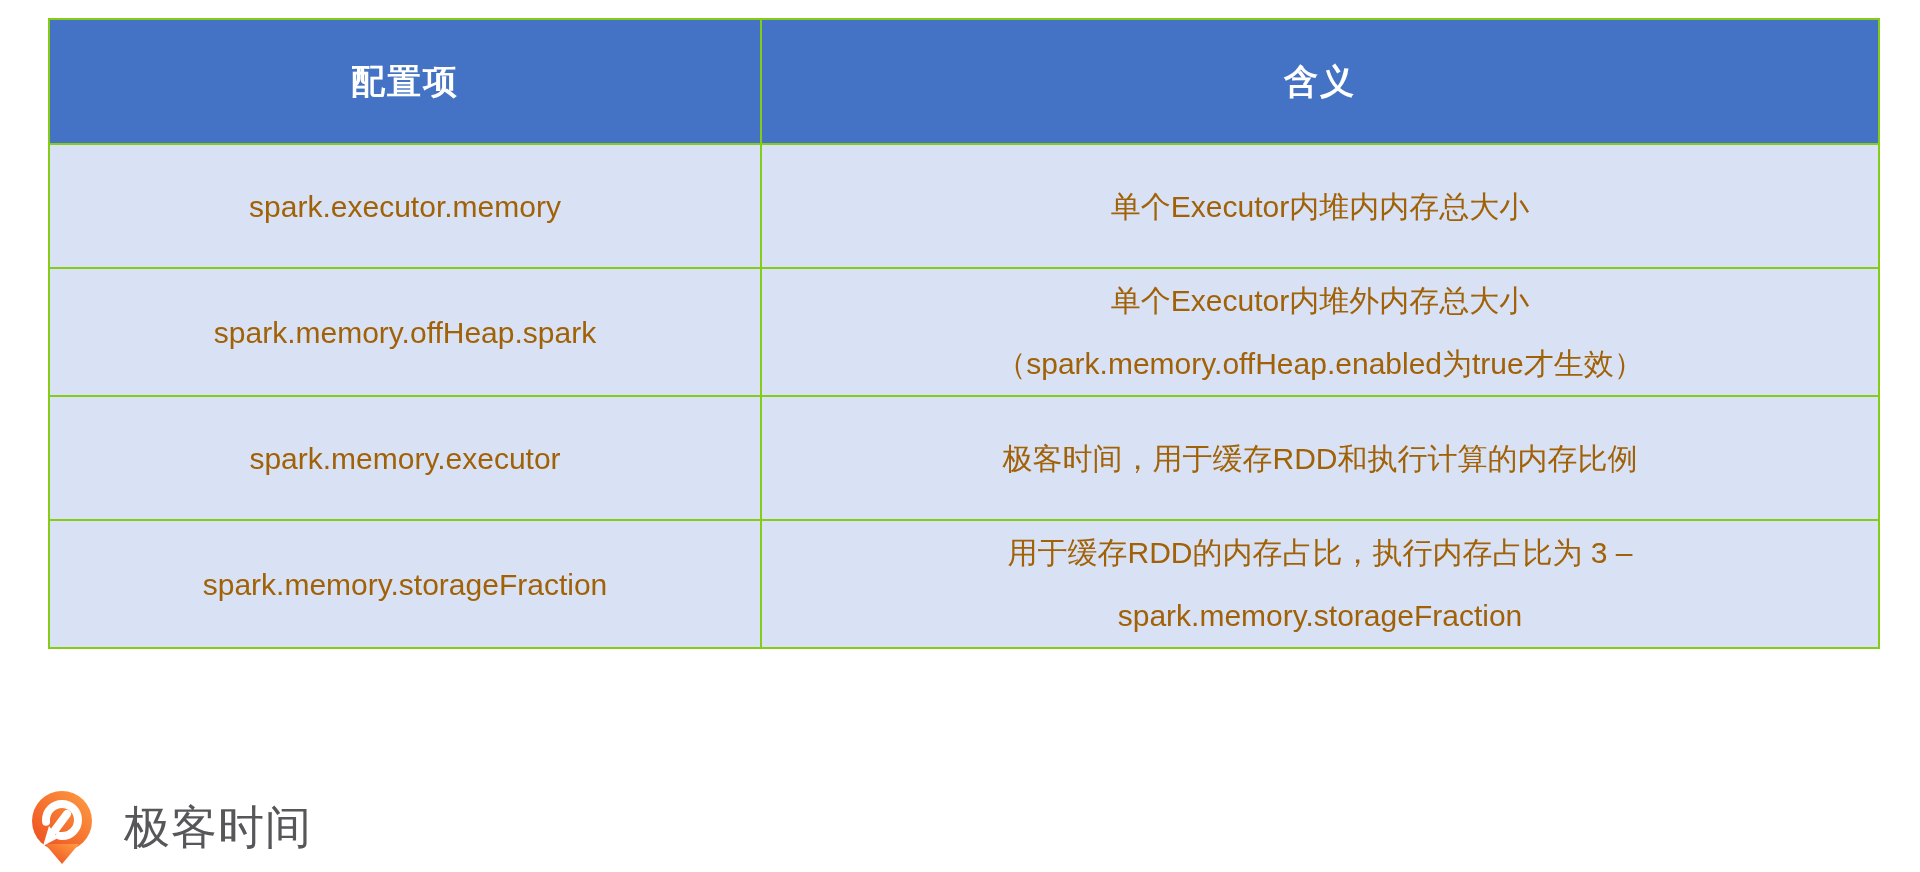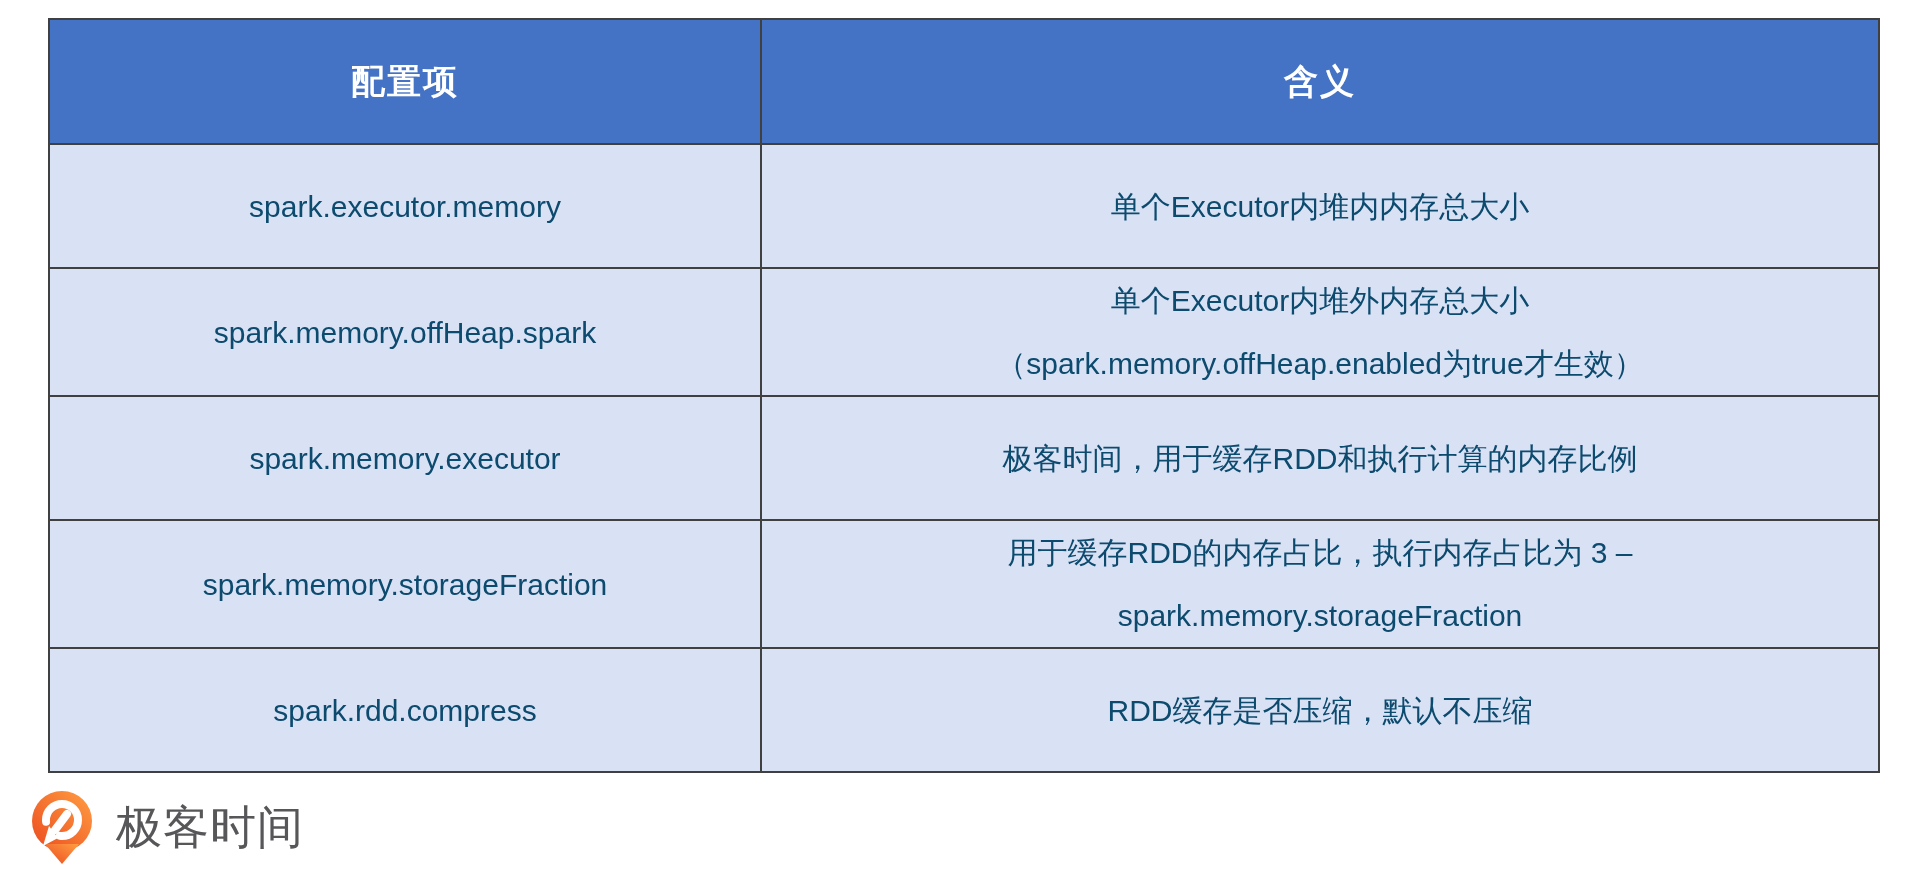--- a/index.html
+++ b/index.html
@@ -18,46 +18,46 @@
   table.cfg-table {
     position: absolute;
     left: 48px; top: 18px;
     width: 1830px;
     border-collapse: collapse;
     table-layout: fixed;
   }
   .cfg-table col.c1 { width: 712px; }
   .cfg-table col.c2 { width: 1118px; }
   .cfg-table th, .cfg-table td {
-    border: 2px solid #404040;
+    border: 2px solid #84cc16;
     text-align: center;
     vertical-align: middle;
   }
   .cfg-table th {
     height: 125px;
     background: #4472c4;
     color: #ffffff;
     font-size: 34px;
     font-weight: bold;
     letter-spacing: 2px;
   }
   .cfg-table td {
     height: 124px;
     background: #d9e1f4;
-    color: #0c4a6e;
+    color: #a16207;
     font-size: 30px;
     line-height: 2.1;
     white-space: pre-line;
   }
   .footer {
     position: absolute;
     left: 30px; top: 790px;
     display: flex;
     align-items: center;
-    gap: 22px;
+    gap: 30px;
   }
   .logo-icon { width: 64px; height: 76px; display: block; }
   .logo-text {
     color: #57575a;
     font-size: 46px;
     font-weight: 500;
     letter-spacing: 1px;
   }
 </style>
 </head>
@@ -88,24 +88,20 @@
       </tr>
       <tr>
         <td>spark.memory.executor</td>
         <td>极客时间，用于缓存RDD和执行计算的内存比例</td>
       </tr>
       <tr>
         <td>spark.memory.storageFraction</td>
         <td>用于缓存RDD的内存占比，执行内存占比为 3 –
 spark.memory.storageFraction</td>
       </tr>
-      <tr>
-        <td>spark.rdd.compress</td>
-        <td>RDD缓存是否压缩，默认不压缩</td>
-      </tr>
     </tbody>
   </table>
 
   <div class="footer">
     <svg class="logo-icon" viewBox="0 0 64 76" xmlns="http://www.w3.org/2000/svg" aria-hidden="true">
       <defs>
         <linearGradient id="og" x1="0" y1="1" x2="1" y2="0">
           <stop offset="0" stop-color="#ec4a1e"></stop>
           <stop offset="1" stop-color="#ff9e43"></stop>
         </linearGradient>

